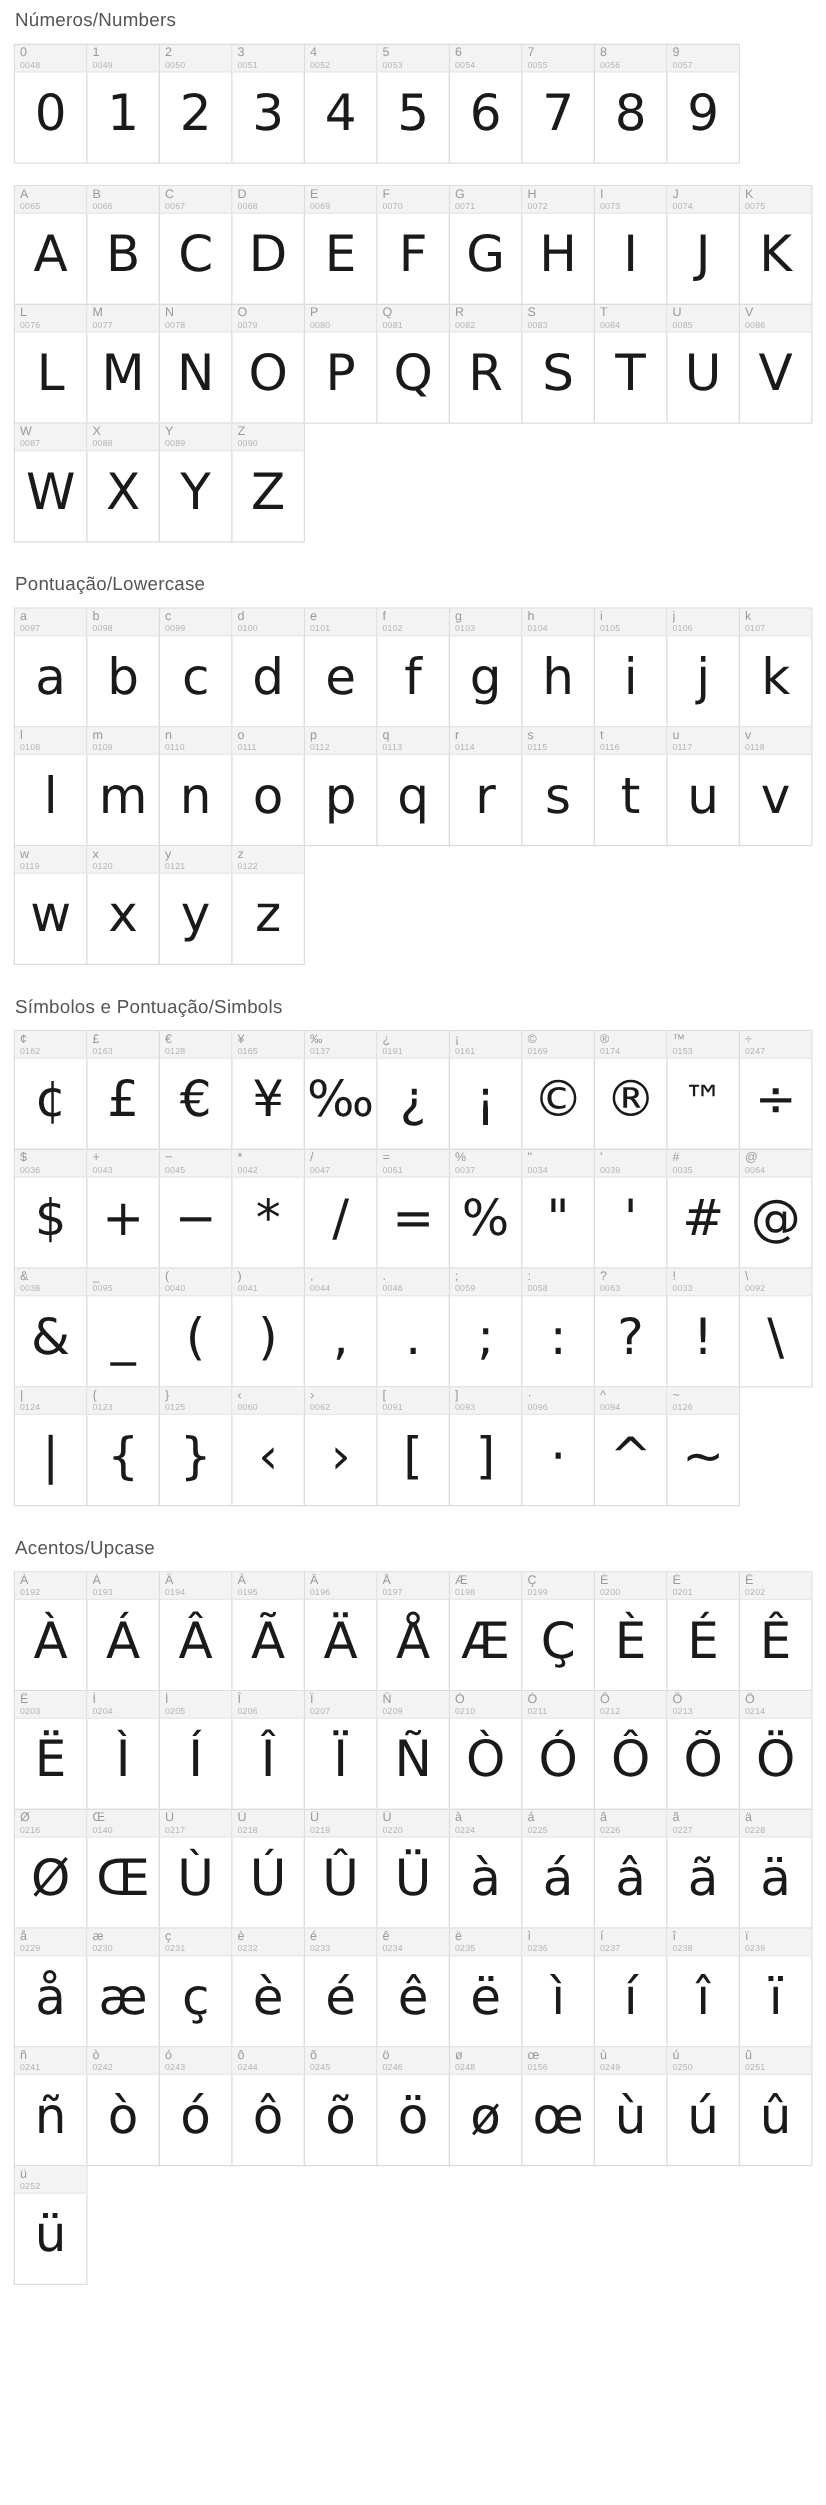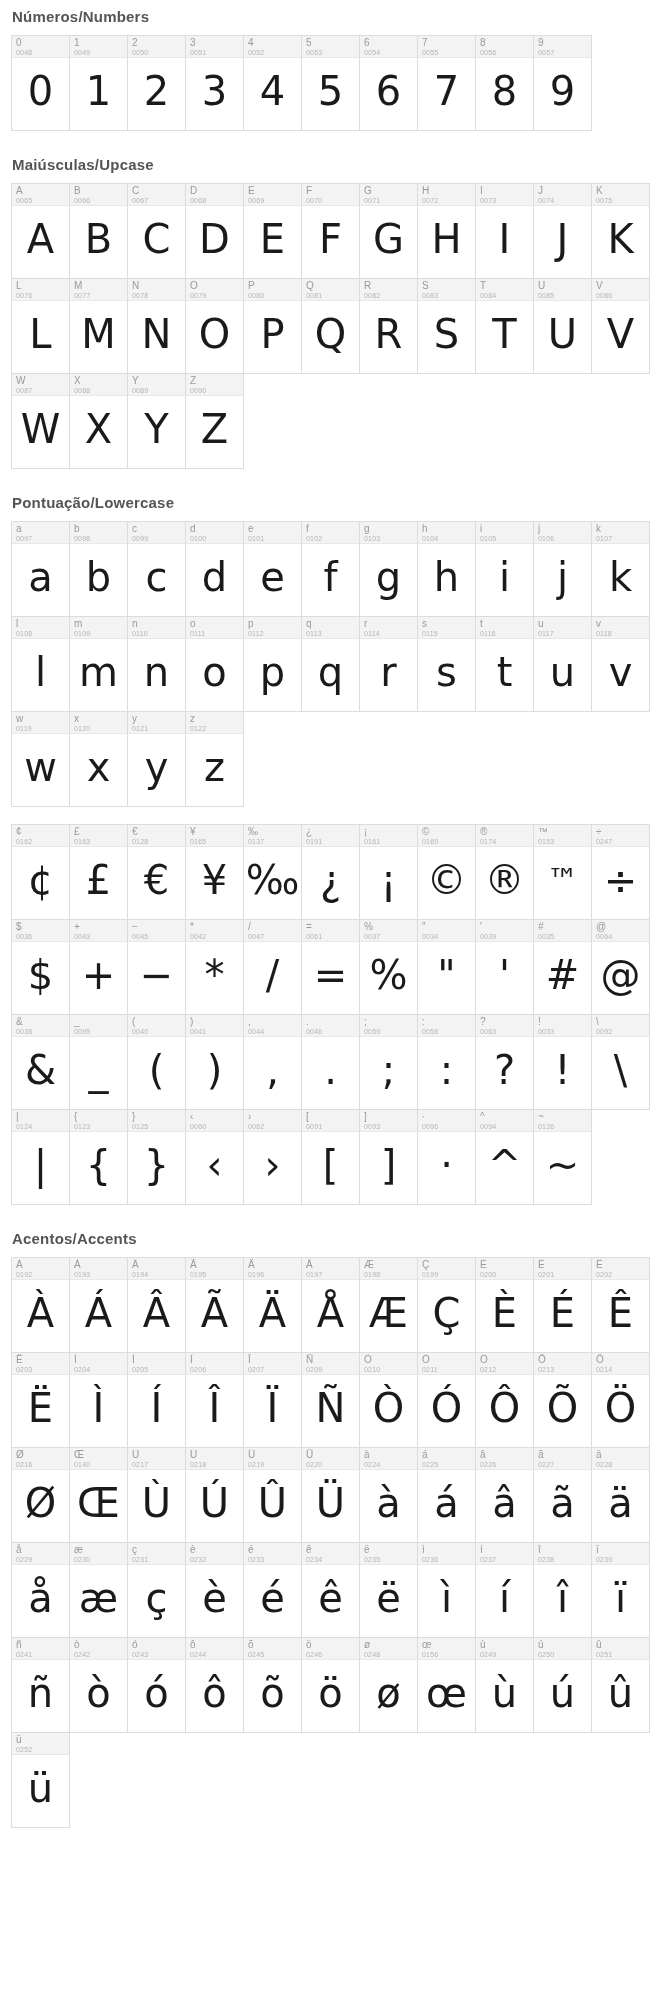--- a/index.html
+++ b/index.html
@@ -17,21 +17,21 @@
     width: 661px;
     padding: 0 0 20px 0;
     box-sizing: border-box;
   }
   .section {
     margin: 0 0 18px 0;
   }
   .section-title {
     font-size: 15px;
     color: #555555;
-    font-weight: 700;
+    font-weight: 400;
     padding: 8px 0 10px 12px;
     letter-spacing: 0.2px;
   }
   .grid {
     display: flex;
     flex-wrap: wrap;
     padding-left: 11px;
     box-sizing: border-box;
   }
   .cell {
@@ -161,21 +161,20 @@
           <div class="cell">
             <div class="meta">
               <span class="ch">9</span>
               <span class="code">0057</span>
             </div>
             <div class="glyph">9</div>
           </div>
         </div>
       </div>
       <div class="section">
-        <div class="section-title">Maiúsculas/Upcase</div>
         <div class="grid">
           <div class="cell">
             <div class="meta">
               <span class="ch">A</span>
               <span class="code">0065</span>
             </div>
             <div class="glyph">A</div>
           </div>
           <div class="cell">
             <div class="meta">
@@ -535,20 +534,21 @@
           <div class="cell">
             <div class="meta">
               <span class="ch">z</span>
               <span class="code">0122</span>
             </div>
             <div class="glyph">z</div>
           </div>
         </div>
       </div>
       <div class="section">
+        <div class="section-title">Símbolos e Pontuação/Simbols</div>
         <div class="grid">
           <div class="cell">
             <div class="meta">
               <span class="ch">¢</span>
               <span class="code">0162</span>
             </div>
             <div class="glyph">¢</div>
           </div>
           <div class="cell">
             <div class="meta">
@@ -840,21 +840,21 @@
           <div class="cell">
             <div class="meta">
               <span class="ch">~</span>
               <span class="code">0126</span>
             </div>
             <div class="glyph">~</div>
           </div>
         </div>
       </div>
       <div class="section">
-        <div class="section-title">Acentos/Accents</div>
+        <div class="section-title">Acentos/Upcase</div>
         <div class="grid">
           <div class="cell">
             <div class="meta">
               <span class="ch">À</span>
               <span class="code">0192</span>
             </div>
             <div class="glyph">À</div>
           </div>
           <div class="cell">
             <div class="meta">

